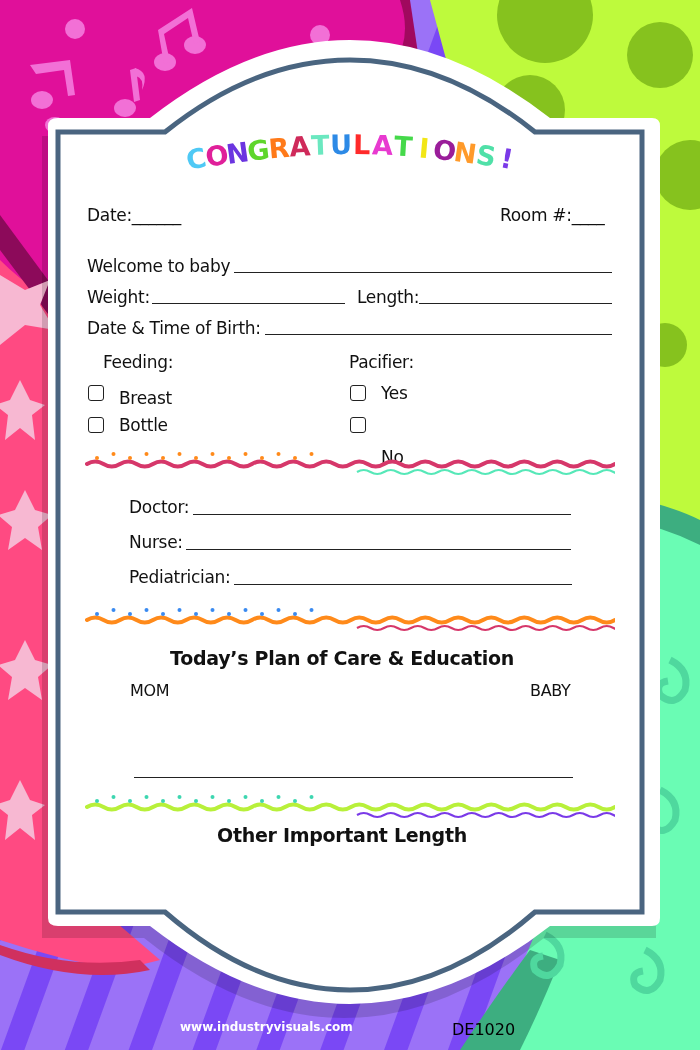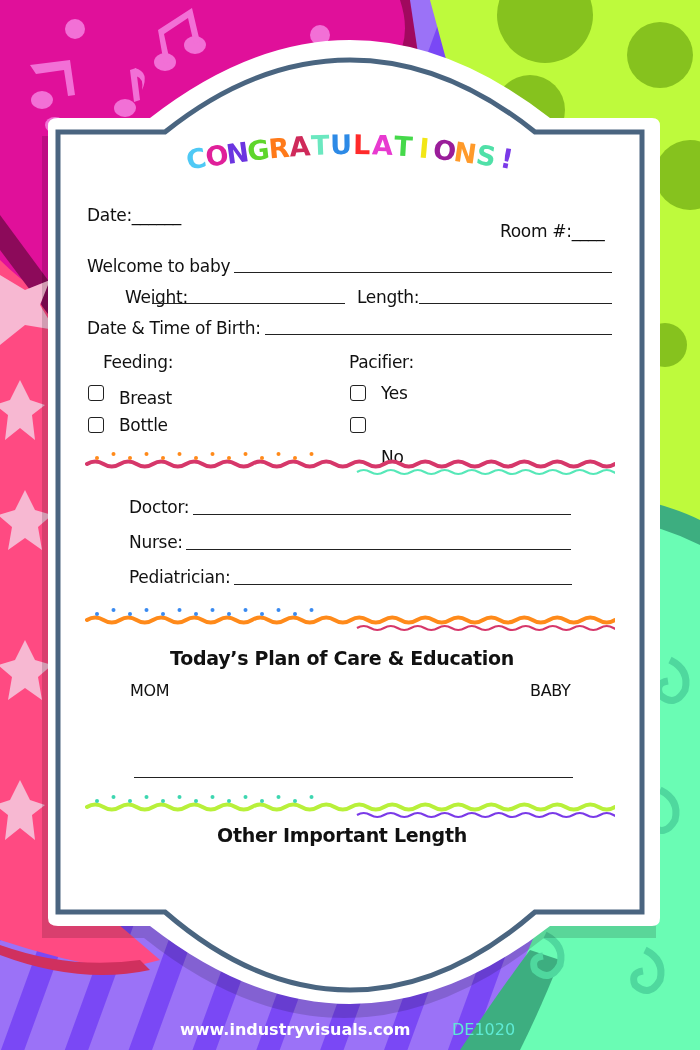--- a/index.html
+++ b/index.html
@@ -2,22 +2,22 @@
 <html><head>
 <meta charset="utf-8">
 <style>
   html, body { margin:0; padding:0; }
   body { width:700px; height:1050px; position:relative; overflow:hidden; font-family:"Liberation Sans", sans-serif; background:#6b3cf5; }
   .bg { position:absolute; inset:0; }
   .form-text { position:absolute; color:#111; font-size:17px; font-family:"DejaVu Sans", sans-serif; letter-spacing:-0.3px;text-align:center; }
   .line { position:absolute; height:0; border-bottom:1.6px solid #222; }
   .cb { position:absolute; width:16px; height:16px; border:1.6px solid #222; border-radius:3px; background:#fff; box-sizing:border-box; }
   .heading { position:absolute; left:0; width:684px; text-align:center; font-family:"DejaVu Sans", sans-serif; font-weight:bold; font-size:19px; color:#111; letter-spacing:-0.3px; }
-  .footer-url { position:absolute; left:180px; top:1020px; font-family:"DejaVu Sans", sans-serif; font-weight:bold; font-size:16px; color:#fff; }
-  .footer-code { position:absolute; left:452px; top:1020px; font-family:"DejaVu Sans", sans-serif; font-size:16px; color:#5eead4; }
+  .footer-url { position:absolute; left:180px; top:1020px; font-family:"DejaVu Sans", sans-serif; font-weight:bold; font-size:12px; color:#fff; }
+  .footer-code { position:absolute; left:452px; top:1020px; font-family:"DejaVu Sans", sans-serif; font-size:16px; color:#000000; }
   .congrats { position:absolute; left:0; top:120px; width:700px; height:70px; }
 </style>
 </head>
 <body>
 
 <svg class="bg" width="700" height="1050" viewBox="0 0 700 1050">
   <defs>
     <pattern id="stripes" width="60" height="60" patternUnits="userSpaceOnUse" patternTransform="rotate(20)">
       <rect width="60" height="60" fill="#9b72f7"></rect>
       <rect width="22" height="60" fill="#7a48f5"></rect>
@@ -92,26 +92,26 @@
     <text x="382.2" y="34.68520877186785" fill="#e83ad0" font-family="&quot;DejaVu Sans&quot;, sans-serif" font-weight="bold" font-size="27" text-anchor="middle" transform="rotate(2.1999999999999993 382.2 34.68520877186785)">A</text>
     <text x="402.66666666666663" y="35.875644347017854" fill="#45d94a" font-family="&quot;DejaVu Sans&quot;, sans-serif" font-weight="bold" font-size="27" text-anchor="middle" transform="rotate(3.666666666666666 402.66666666666663 35.875644347017854)">T</text>
     <text x="423.1333333333333" y="37.59597244331648" fill="#f2e616" font-family="&quot;DejaVu Sans&quot;, sans-serif" font-weight="bold" font-size="27" text-anchor="middle" transform="rotate(5.133333333333332 423.1333333333333 37.59597244331648)">I</text>
     <text x="443.6" y="39.77100646790537" fill="#9a1d9a" font-family="&quot;DejaVu Sans&quot;, sans-serif" font-weight="bold" font-size="27" text-anchor="middle" transform="rotate(6.600000000000001 443.6 39.77100646790537)">O</text>
     <text x="464.06666666666666" y="42.3056869969388" fill="#ff9a2a" font-family="&quot;DejaVu Sans&quot;, sans-serif" font-weight="bold" font-size="27" text-anchor="middle" transform="rotate(8.066666666666666 464.06666666666666 42.3056869969388)">N</text>
     <text x="484.53333333333336" y="45.08923632855137" fill="#50e0a8" font-family="&quot;DejaVu Sans&quot;, sans-serif" font-weight="bold" font-size="27" text-anchor="middle" transform="rotate(9.533333333333333 484.53333333333336 45.08923632855137)">S</text>
     <text x="505" y="48" fill="#7a3ae8" font-family="&quot;DejaVu Sans&quot;, sans-serif" font-weight="bold" font-size="27" text-anchor="middle" transform="rotate(11 505 48)">!</text>
   </svg>
 
 <div class="form-text" style="left:87px; top:205px;">Date:______</div>
-<div class="form-text" style="left:500px; top:205px;margin-top:16px;">Room #:____</div>
+<div class="form-text" style="left:500px; top:205px;">Room #:____</div>
 
 <div class="form-text" style="left:87px; top:256px;">Welcome to baby</div>
 <div class="line" style="left:234px; top:272px; width:378px;"></div>
 
-<div class="form-text" style="left:87px; top:287px;margin-left:38px;">Weight:</div>
+<div class="form-text" style="left:87px; top:287px;">Weight:</div>
 <div class="line" style="left:152px; top:303px; width:193px;"></div>
 <div class="form-text" style="left:357px; top:287px;">Length:</div>
 <div class="line" style="left:419px; top:303px; width:193px;"></div>
 
 <div class="form-text" style="left:87px; top:318px;">Date &amp; Time of Birth:</div>
 <div class="line" style="left:265px; top:334px; width:347px;"></div>
 
 <div class="form-text" style="left:87px; top:352px;margin-left:16px;">Feeding:</div>
 <div class="form-text" style="left:349px; top:352px;">Pacifier:</div>
 

